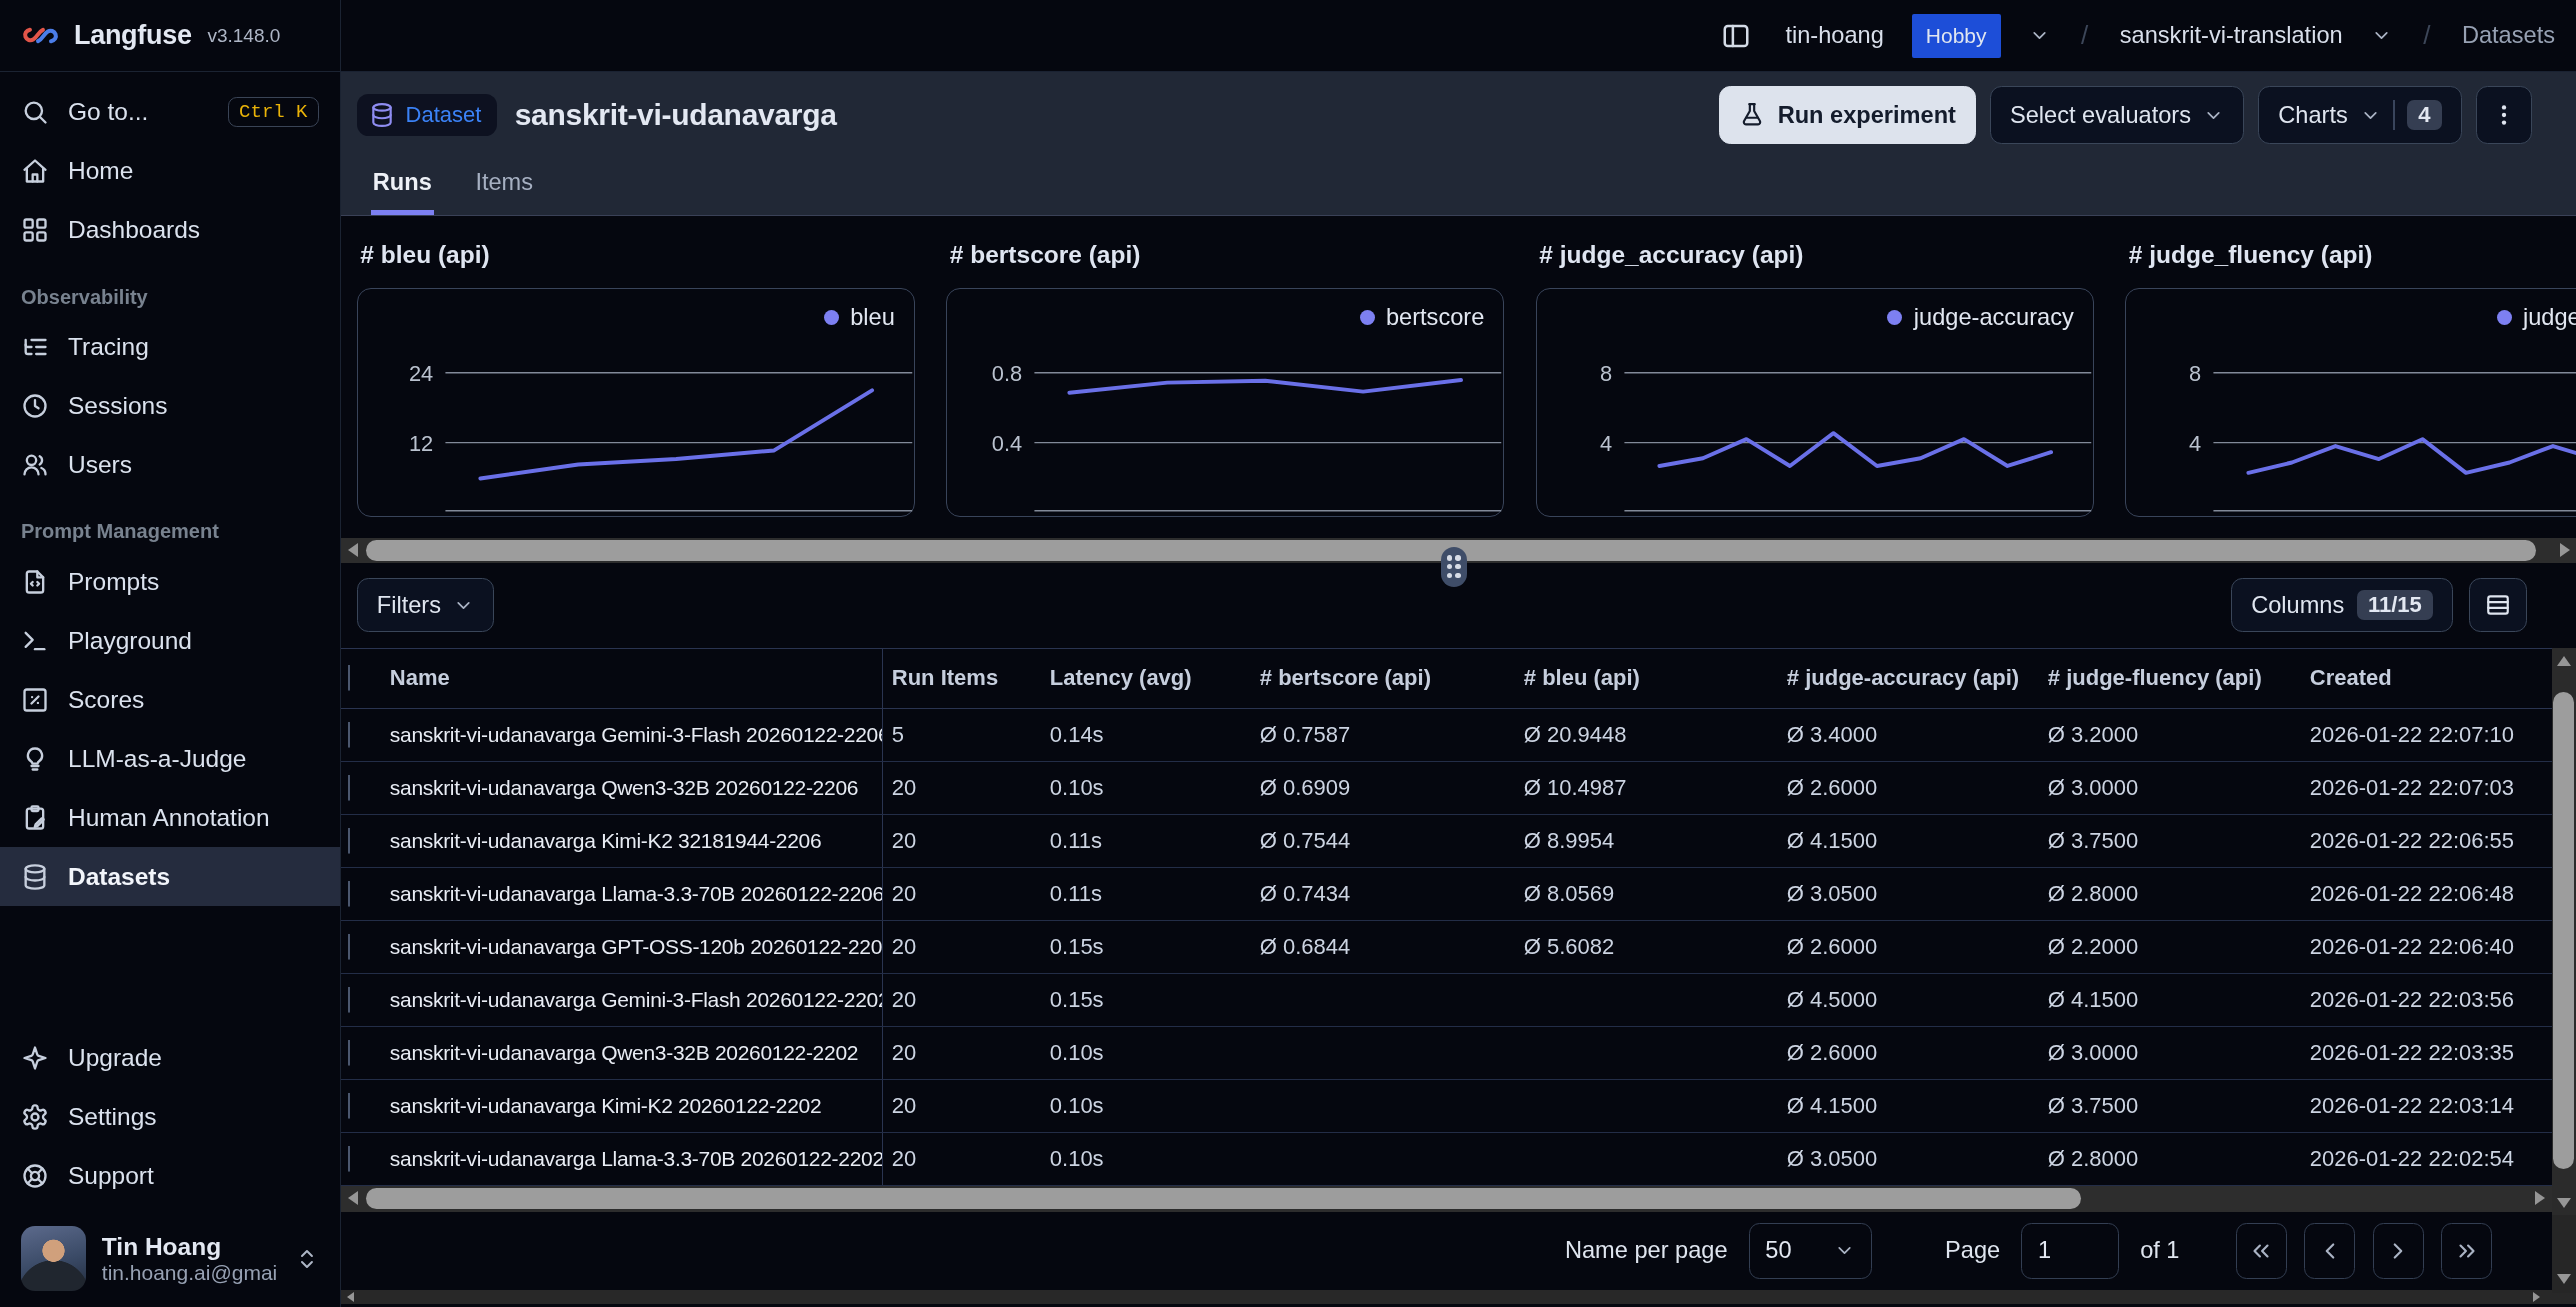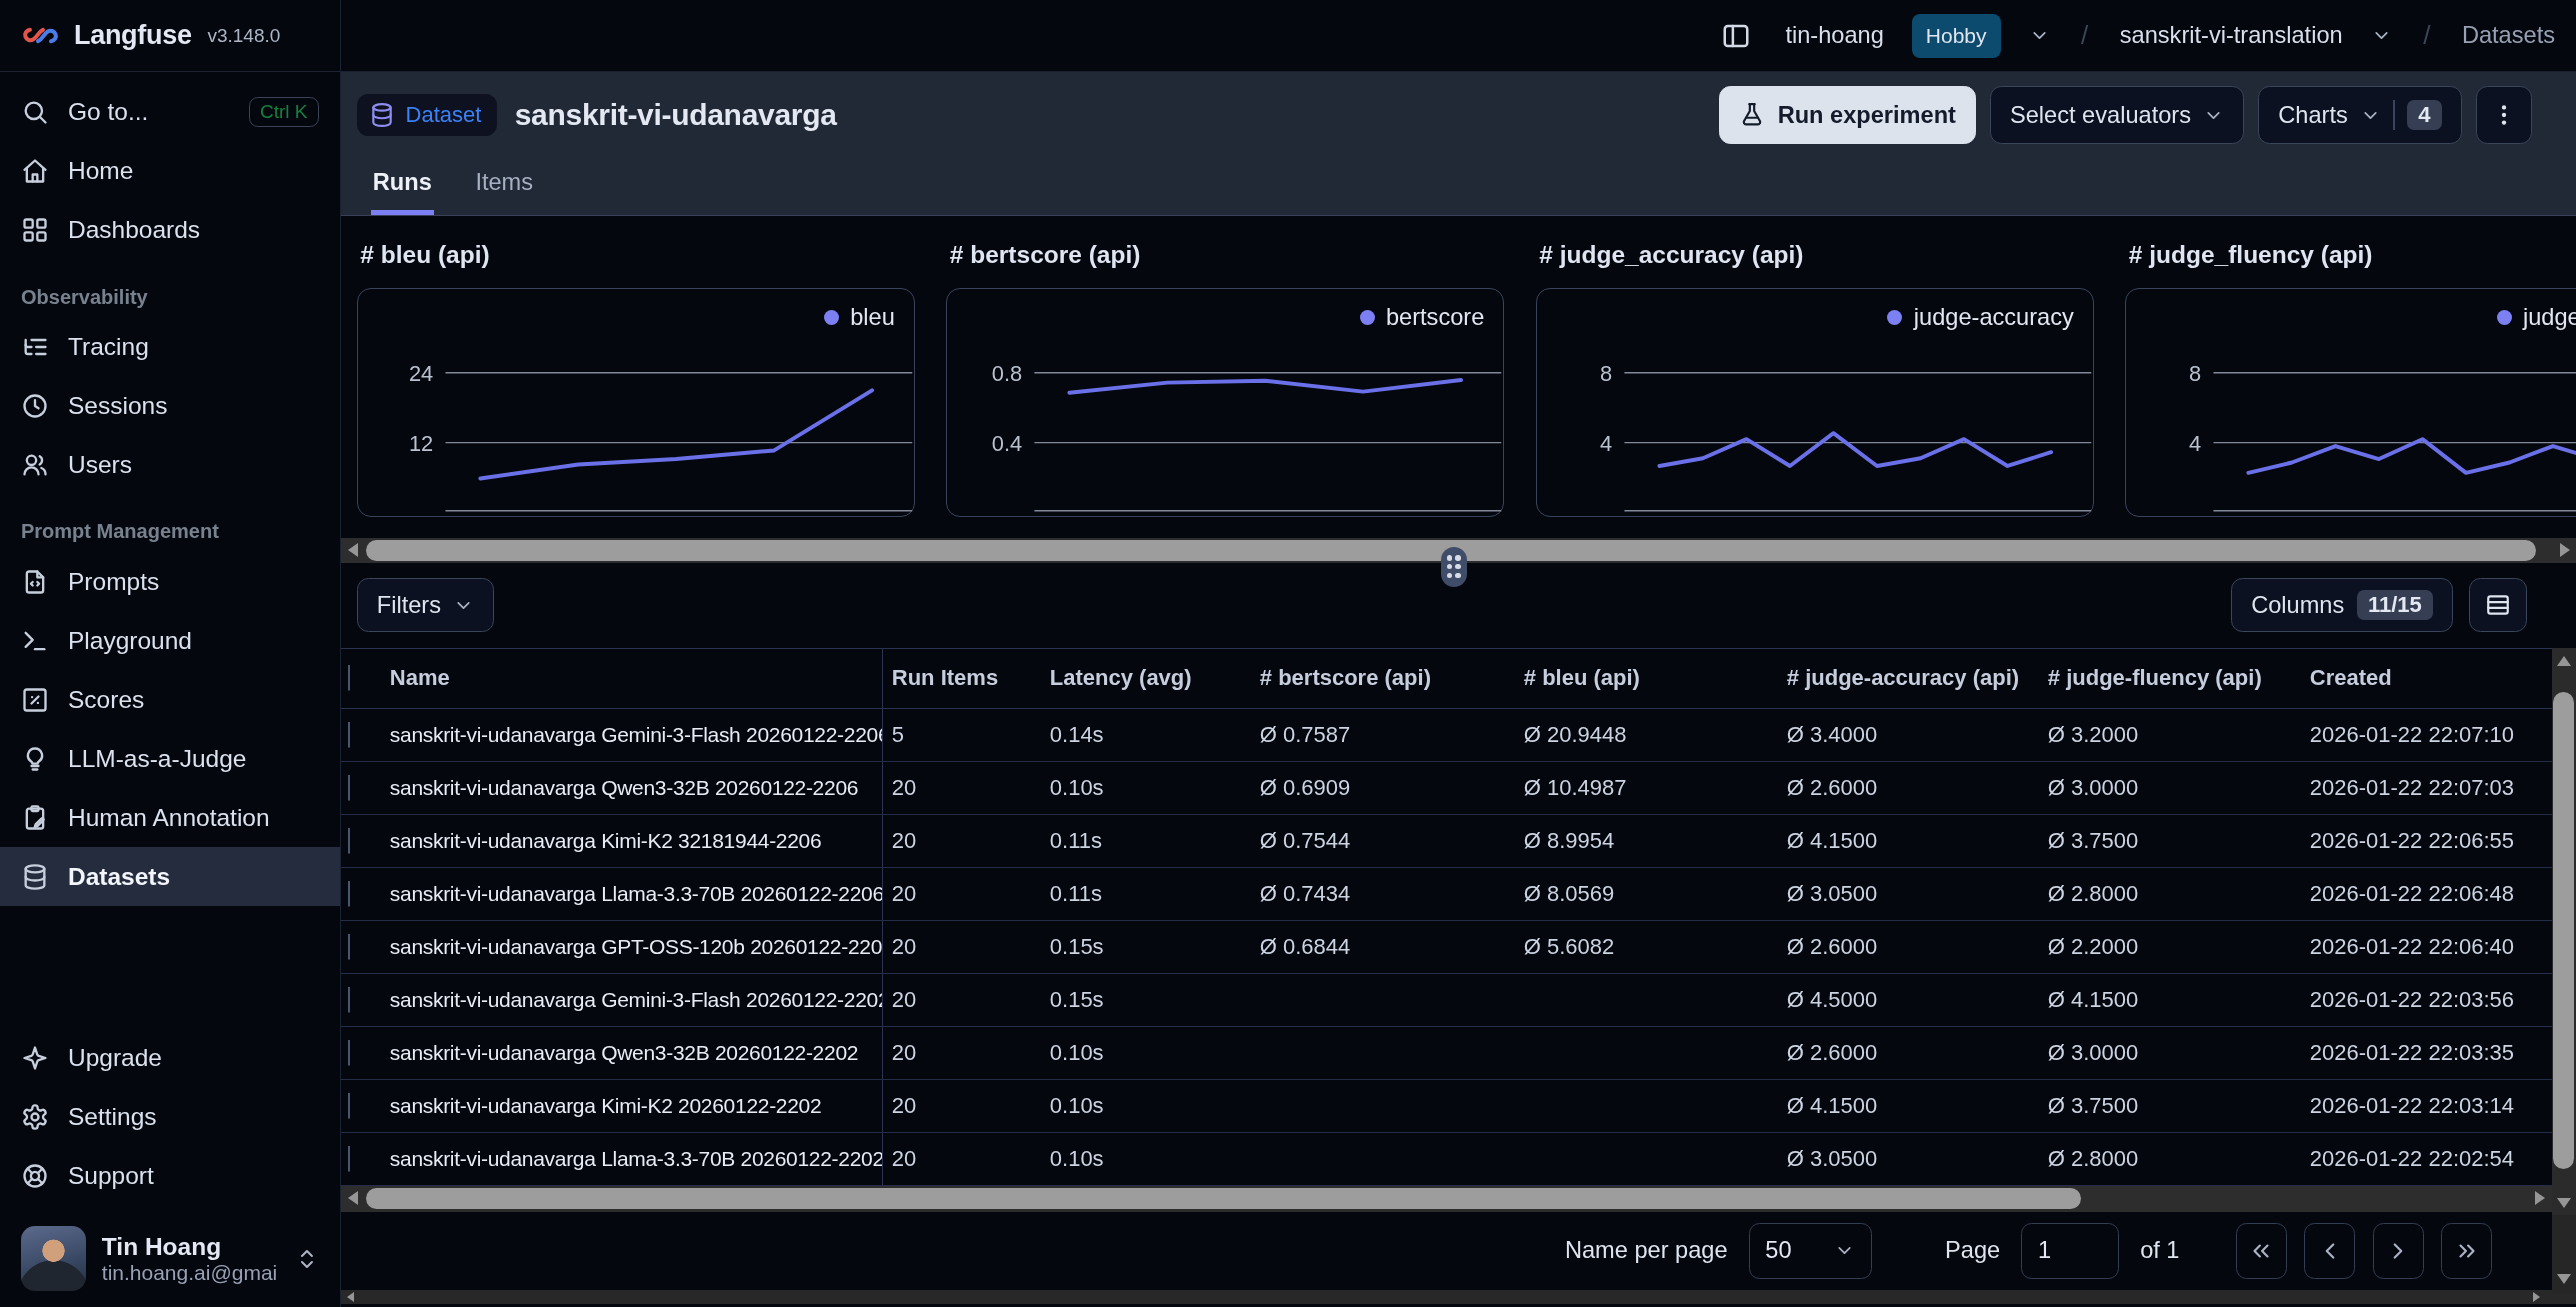--- a/index.html
+++ b/index.html
@@ -21,21 +21,21 @@
   .logo-mark{ width:39px; height:39px; }
   .logo-name{ font-size:27px; font-weight:700; letter-spacing:-0.3px; }
   .logo-version{ font-size:19px; color:#aeb6c6; margin-left:1.8px; }
   #nav{ flex:1; display:flex; flex-direction:column; padding-top:10.5px; overflow:hidden; }
   .nav-item{ height:59px; display:flex; align-items:center; gap:19px; padding:0 21px;
     color:#dbe2ee; font-size:24.5px; cursor:pointer; flex:none; }
   .nav-item .nav-ic{ width:28px; height:28px; color:#c7cfdd; flex:none; }
   .nav-item.active{ background:#252c3e; font-weight:700; color:#f2f5fa; }
   .nav-group-label{ font-size:20px; font-weight:700; color:#78828f; padding:26px 21px 8.8px; flex:none; }
   .shortcut{ margin-left:auto; border:1.3px solid #3a4456; border-radius:8.8px; padding:2.6px 10.5px;
-    font-family:Liberation Sans, sans-serif; font-size:19px; color:#15803d; }
+    font-family:Liberation Mono, monospace; font-size:19px; color:#eab308; }
   .nav-bottom{ margin-top:auto; padding-bottom:8.8px; }
   .user-row{ flex:none; display:flex; align-items:center; gap:15.8px; padding:12.3px 21px 15.8px; }
   .avatar{ width:65px; height:65px; border-radius:14px; flex:none;
     background:
       radial-gradient(circle at 50% 38%, #d0a07c 0 21%, rgba(0,0,0,0) 22%),
       radial-gradient(circle at 50% 108%, #20262f 0 46%, rgba(0,0,0,0) 47%),
       linear-gradient(165deg,#5c6a8c 0%,#3a4a66 55%,#222c3e 100%); }
   .user-meta{ min-width:0; }
   .user-name{ font-size:24.5px; font-weight:700; }
   .user-email{ font-size:21px; color:#97a1b3; white-space:nowrap; overflow:hidden; }
@@ -44,21 +44,21 @@
   
   #main{ position:absolute; left:341px; top:0; right:0; bottom:0; }
 
   .topbar{ height:72px; display:flex; align-items:center; gap:28px; padding:0 21px;
     border-bottom:0.9px solid #1a2232;justify-content:flex-end; }
   .panel-btn{ width:42px; height:42px; color:#d4dbe7; display:flex; align-items:center; justify-content:center; }
   .panel-btn span{ width:30px; height:30px; }
   .crumb{ font-size:23.6px; color:#d9dfeb; }
   .crumb.muted{ color:#97a1b3; }
   .crumb-slash{ color:#3c4658; font-size:26px; padding:0 3.5px; }
-  .pill{ background:#0c4a6e; border-radius:8px; padding:10px 14px; font-size:21px; color:#e0e6f0; }
+  .pill{ background:#1d4ed8; border-radius:2px; padding:10px 14px; font-size:21px; color:#e0e6f0; }
   .chev-sm{ width:21px; height:21px; color:#aab3c4; }
 
   .strip{ height:144px; background:#212836; border-bottom:0.9px solid #3a4157; position:relative; }
   .strip-row1{ display:flex; align-items:center; padding:14px 44px 0 15.8px; gap:17.5px; }
   .type-badge{ display:flex; align-items:center; gap:10.5px; background:#0d1120; border-radius:11.4px;
     padding:7.9px 15.8px 7.9px 12.3px; font-size:22px; color:#3b82f6; }
   .type-badge .db-ic{ width:26px; height:26px; color:#8f8df2; }
   .page-title{ font-size:30px; font-weight:700; letter-spacing:-0.3px; }
   .actions{ margin-left:auto; display:flex; align-items:center; gap:14px; }
   .btn{ height:58px; display:flex; align-items:center; gap:12.3px; border-radius:11.4px;

